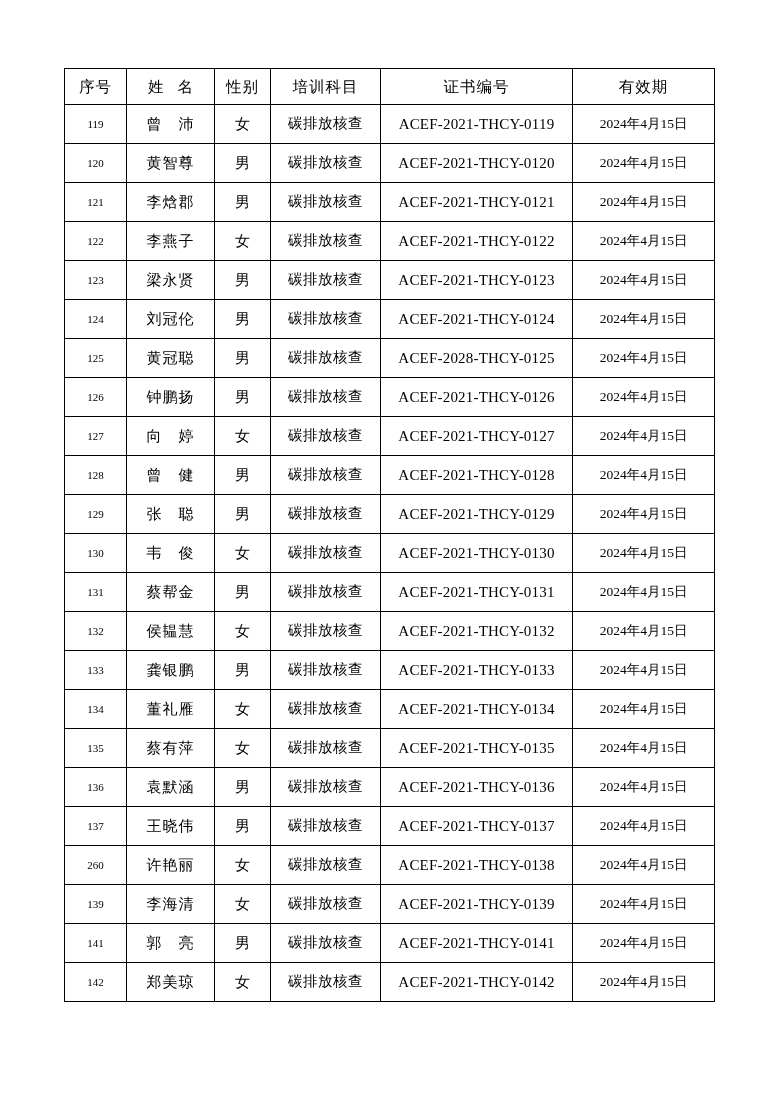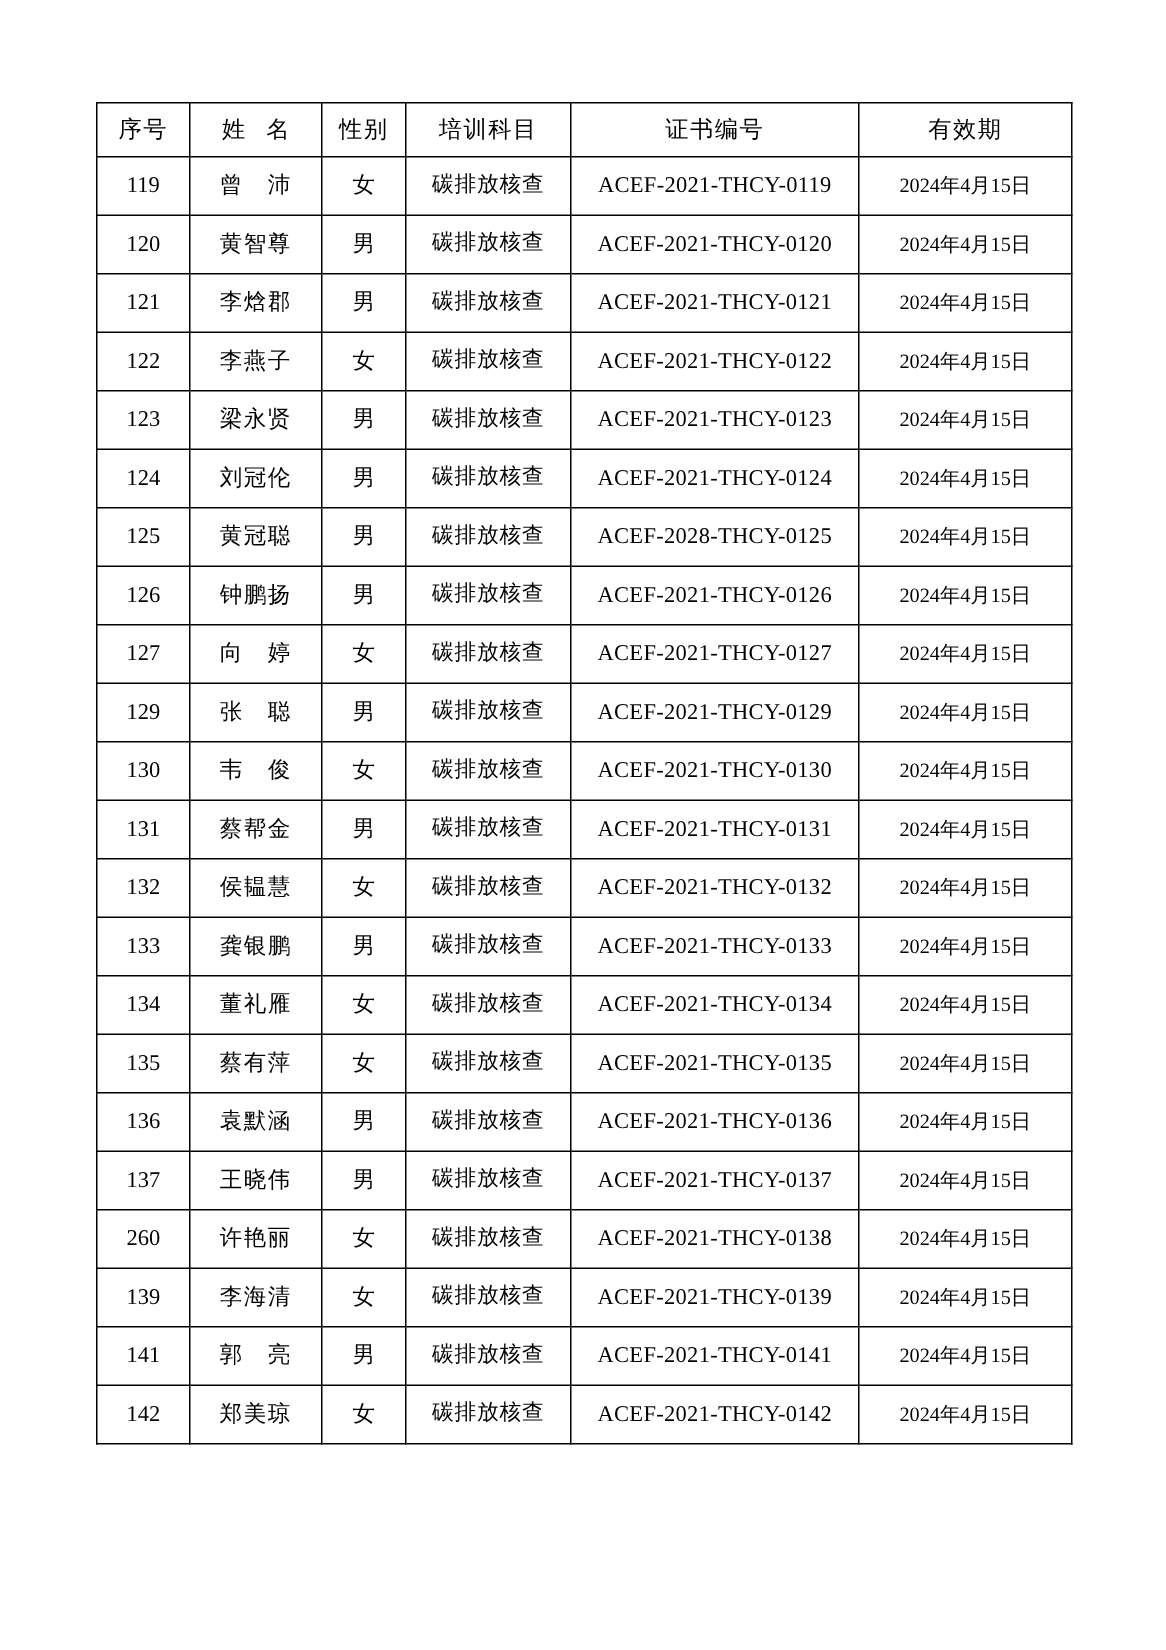--- a/index.html
+++ b/index.html
@@ -51,21 +51,21 @@
     font-size: 15px;
   }
   
   col.c-seq    { width: 62px; }
   col.c-name   { width: 88px; }
   col.c-gender { width: 56px; }
   col.c-subject{ width: 110px; }
   col.c-certno { width: 192px; }
   col.c-valid  { width: 142px; }
 
-  td.seq    { font-size: 15px; }
+  td.seq    { font-size: 11px; }
   td.name   { font-size: 15px; letter-spacing: 1px; }
   td.gender { font-size: 15px; }
   td.subject{ font-size: 14.5px; letter-spacing: 0.5px; }
   td.certno { font-size: 15px; letter-spacing: 0.2px; margin-top: 16px; }
   td.valid  { font-size: 13.5px; letter-spacing: 0px; }
 
   th.h-seq, th.h-name, th.h-gender, th.h-subject, th.h-certno, th.h-valid {
     font-size: 15.5px;
   }
   th.h-name { letter-spacing: 5px; text-indent: 5px; }
@@ -166,20 +166,28 @@
           </tr>
           <tr>
             <td class="seq">127</td>
             <td class="name">向　婷</td>
             <td class="gender">女</td>
             <td class="subject">碳排放核查</td>
             <td class="certno">ACEF-2021-THCY-0127</td>
             <td class="valid">2024年4月15日</td>
           </tr>
           <tr>
+            <td class="seq">128</td>
+            <td class="name">曾　健</td>
+            <td class="gender">男</td>
+            <td class="subject">碳排放核查</td>
+            <td class="certno">ACEF-2021-THCY-0128</td>
+            <td class="valid">2024年4月15日</td>
+          </tr>
+          <tr>
             <td class="seq">129</td>
             <td class="name">张　聪</td>
             <td class="gender">男</td>
             <td class="subject">碳排放核查</td>
             <td class="certno">ACEF-2021-THCY-0129</td>
             <td class="valid">2024年4月15日</td>
           </tr>
           <tr>
             <td class="seq">130</td>
             <td class="name">韦　俊</td>

